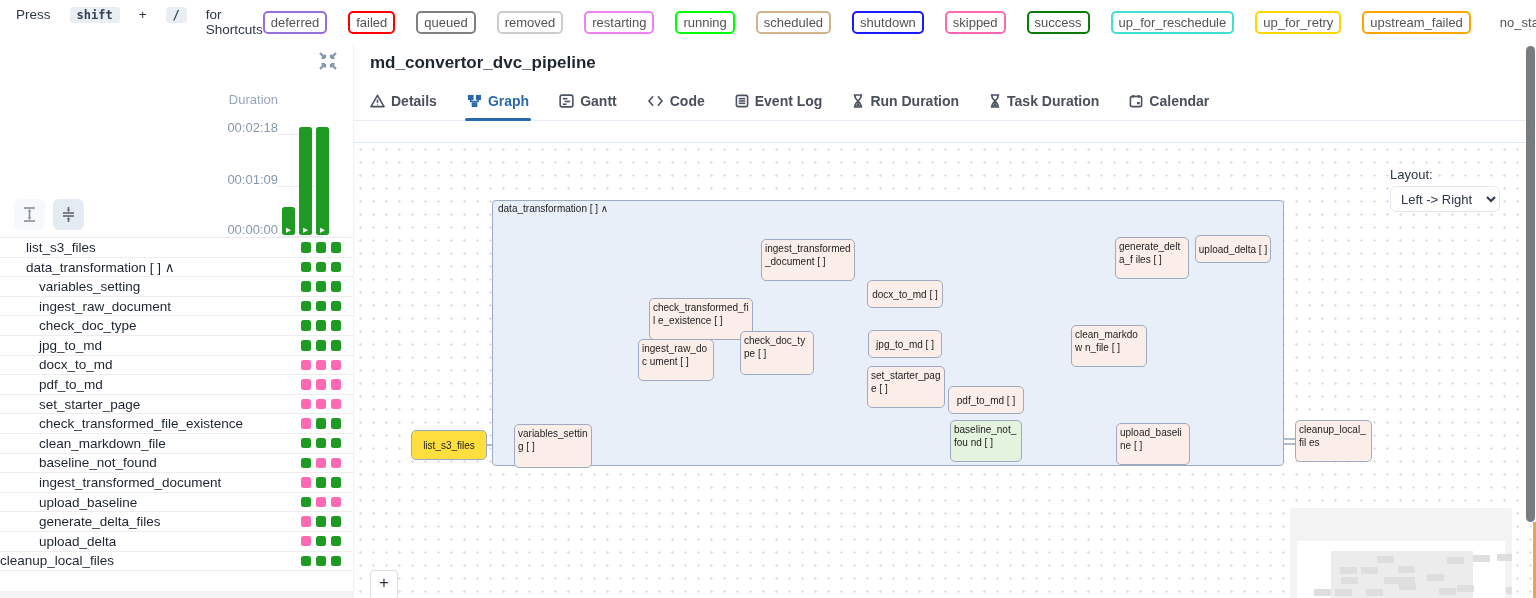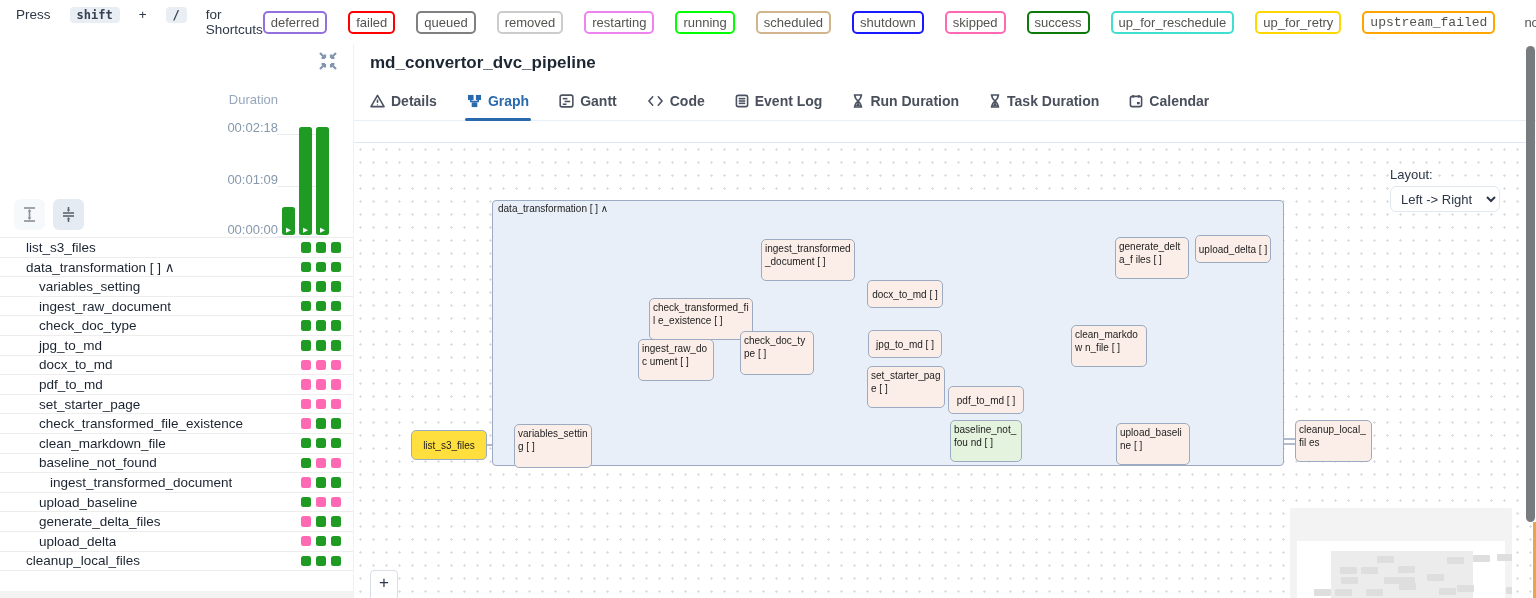--- a/index.html
+++ b/index.html
@@ -109,21 +109,21 @@
       <span class="badge" style="border-color: rgb(128, 128, 128);">queued</span>
       <span class="badge" style="border-color: rgb(204, 204, 204);">removed</span>
       <span class="badge" style="border-color: rgb(238, 130, 238);">restarting</span>
       <span class="badge" style="border-color: rgb(0, 255, 0);">running</span>
       <span class="badge" style="border-color: rgb(210, 180, 140);">scheduled</span>
       <span class="badge" style="border-color: rgb(26, 26, 255);">shutdown</span>
       <span class="badge" style="border-color: rgb(255, 105, 180);">skipped</span>
       <span class="badge" style="border-color: rgb(11, 122, 11);">success</span>
       <span class="badge" style="border-color: rgb(64, 224, 208);">up_for_reschedule</span>
       <span class="badge" style="border-color: rgb(255, 215, 0);">up_for_retry</span>
-      <span class="badge" style="border-color: rgb(255, 165, 0); font-family: Liberation Mono, monospace;">upstream_failed</span>
+      <span class="badge" style="border-color: rgb(255, 165, 0);">upstream_failed</span>
       <span class="badge noborder" style="border-color: transparent;">no_status</span>
     </div>
 </div>
 
 <div class="content">
 
   <div class="sidebar">
     <div class="side-head">
       <span class="collapse-icon">
         <svg width="22" height="22" viewBox="0 0 22 22" fill="none" stroke="currentColor" stroke-width="2.2">
@@ -266,21 +266,21 @@
         </div>
         <div class="trow">
           <span class="lbl" style="padding-left: 39px;">baseline_not_found</span>
           <span class="sq-wrap">
             <span class="sq" style="background: rgb(31, 154, 35);"></span>
             <span class="sq" style="background: rgb(255, 105, 180);"></span>
             <span class="sq" style="background: rgb(255, 105, 180);"></span>
           </span>
         </div>
         <div class="trow">
-          <span class="lbl" style="padding-left: 39px; margin-left: 11px;">ingest_transformed_document</span>
+          <span class="lbl" style="padding-left: 39px;">ingest_transformed_document</span>
           <span class="sq-wrap">
             <span class="sq" style="background: rgb(255, 105, 180);"></span>
             <span class="sq" style="background: rgb(31, 154, 35);"></span>
             <span class="sq" style="background: rgb(31, 154, 35);"></span>
           </span>
         </div>
         <div class="trow">
           <span class="lbl" style="padding-left: 39px;">upload_baseline</span>
           <span class="sq-wrap">
             <span class="sq" style="background: rgb(31, 154, 35);"></span>
@@ -298,21 +298,21 @@
         </div>
         <div class="trow">
           <span class="lbl" style="padding-left: 39px;">upload_delta</span>
           <span class="sq-wrap">
             <span class="sq" style="background: rgb(255, 105, 180);"></span>
             <span class="sq" style="background: rgb(31, 154, 35);"></span>
             <span class="sq" style="background: rgb(31, 154, 35);"></span>
           </span>
         </div>
         <div class="trow">
-          <span class="lbl" style="padding-left: 26px;">cleanup_local_files</span>
+          <span class="lbl" style="">cleanup_local_files</span>
           <span class="sq-wrap">
             <span class="sq" style="background: rgb(31, 154, 35);"></span>
             <span class="sq" style="background: rgb(31, 154, 35);"></span>
             <span class="sq" style="background: rgb(31, 154, 35);"></span>
           </span>
         </div>
       </div>
     <div class="side-bottom-strip"></div>
   </div>
 

